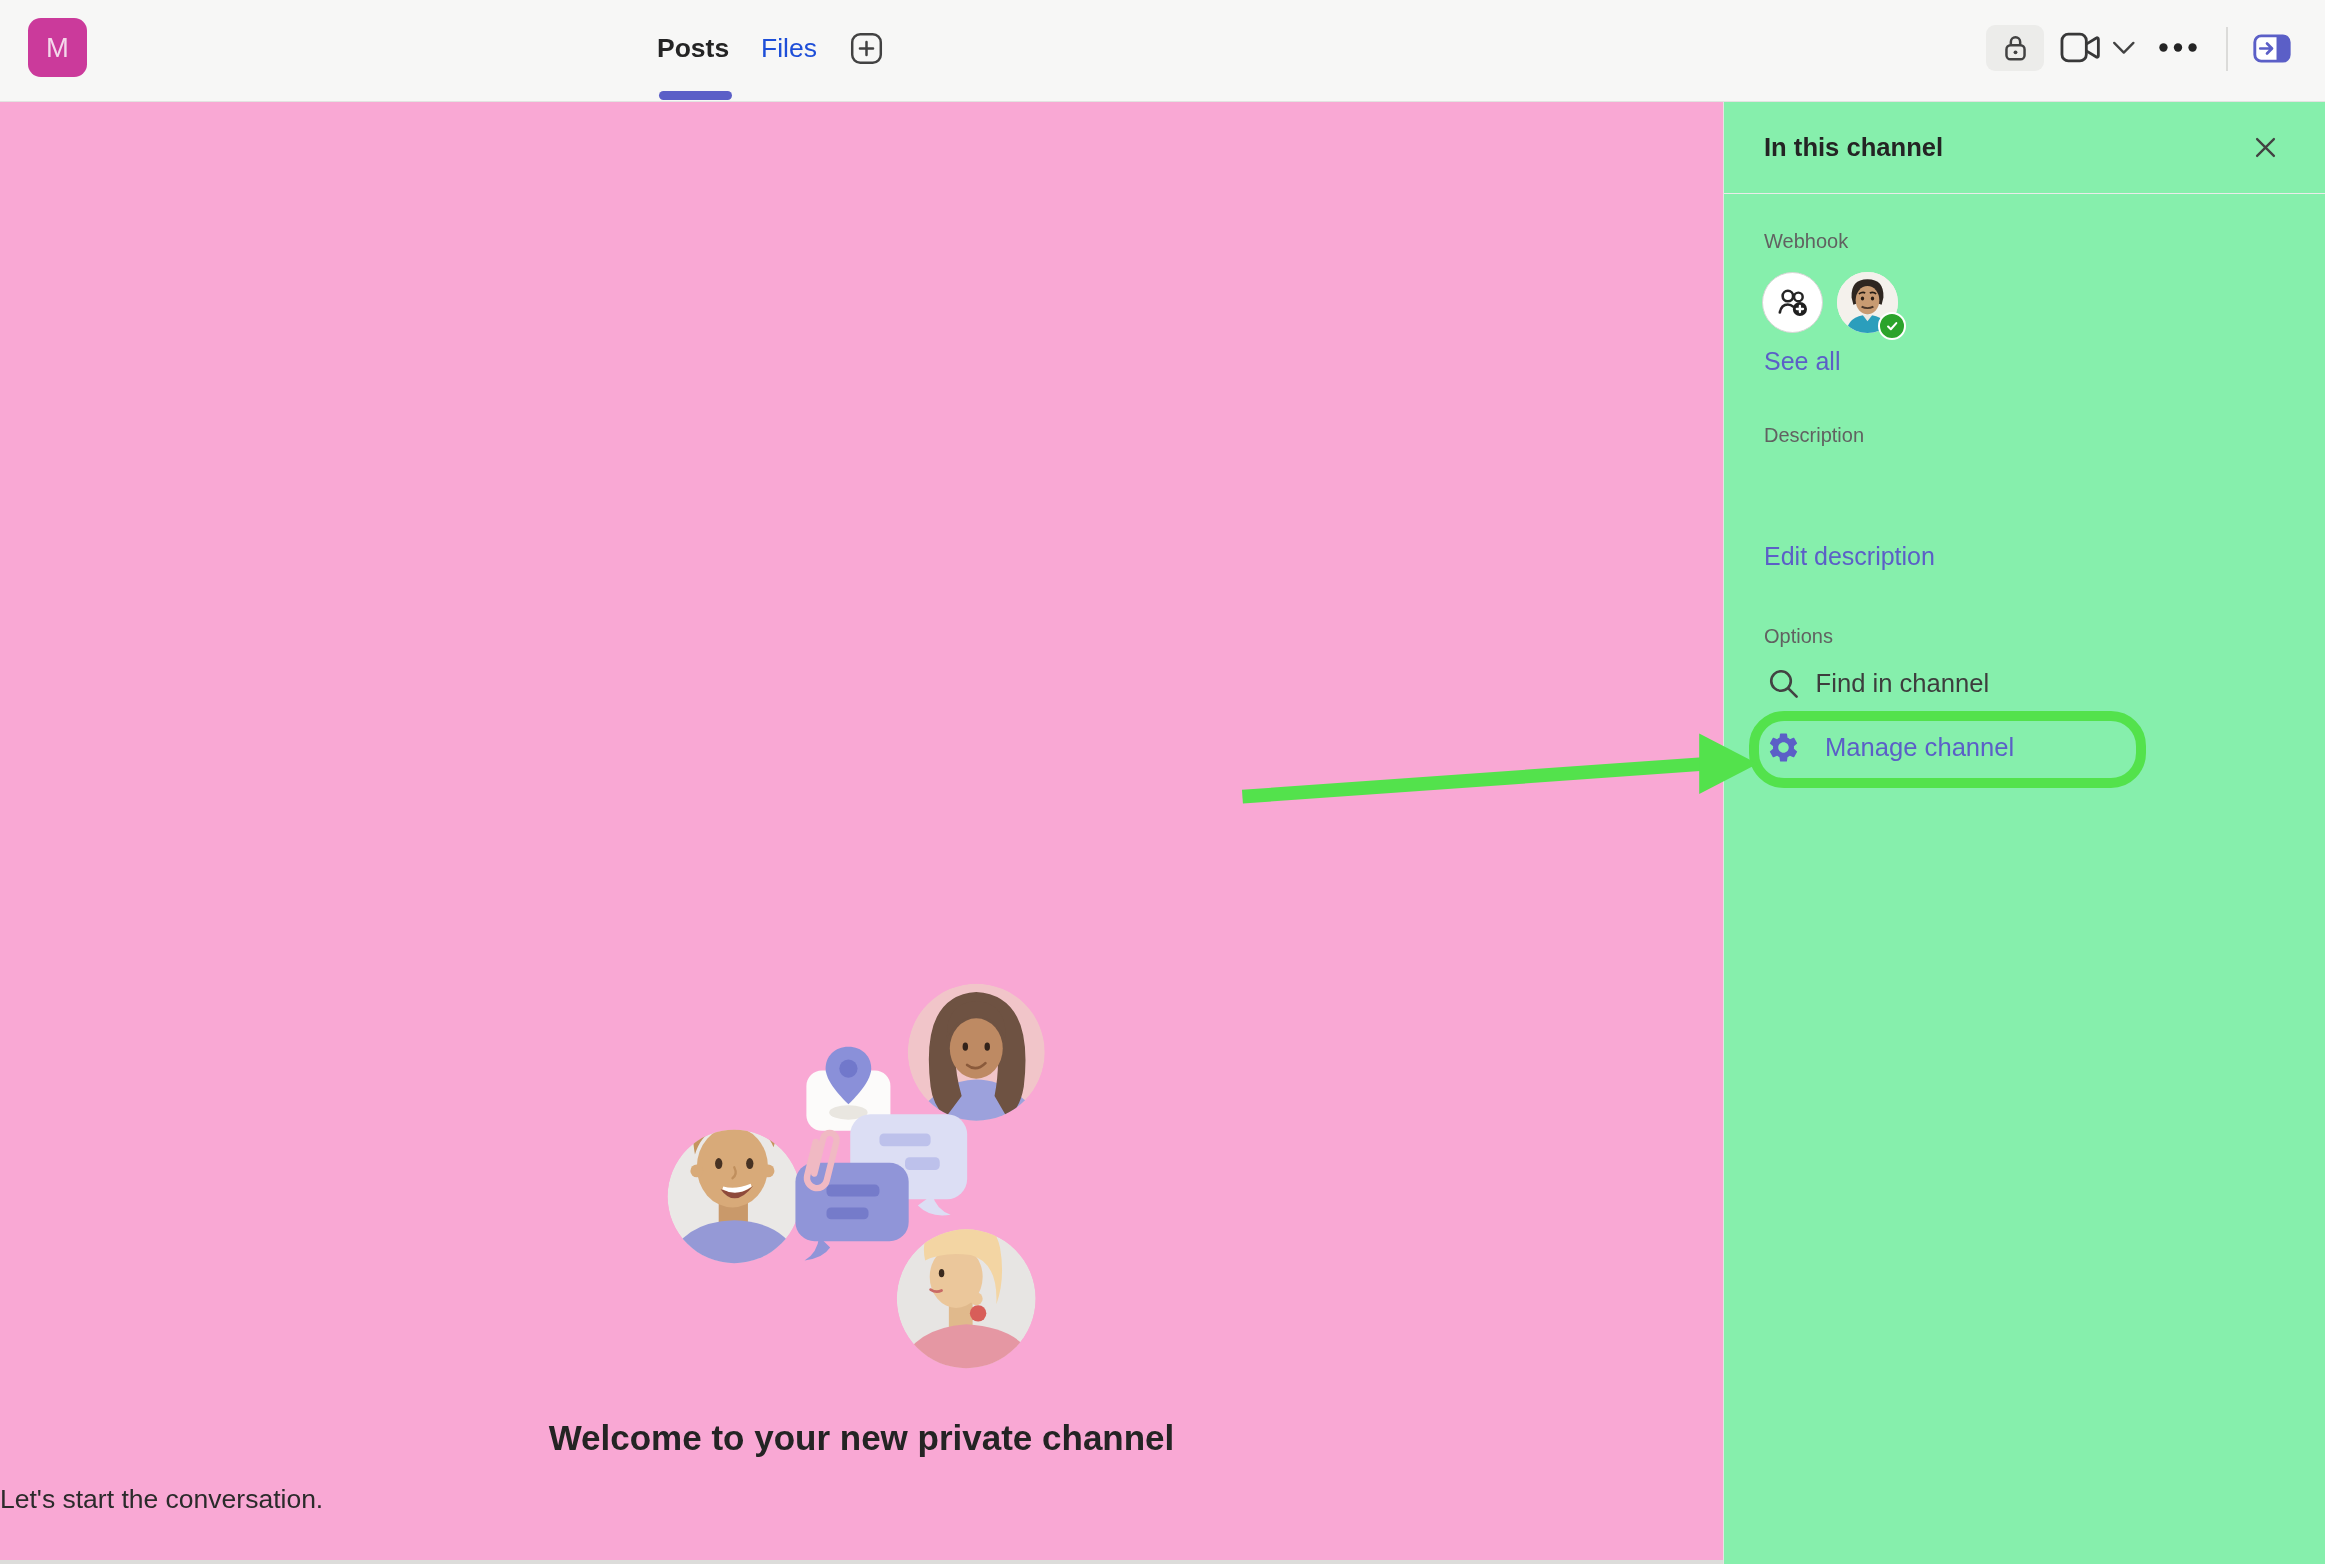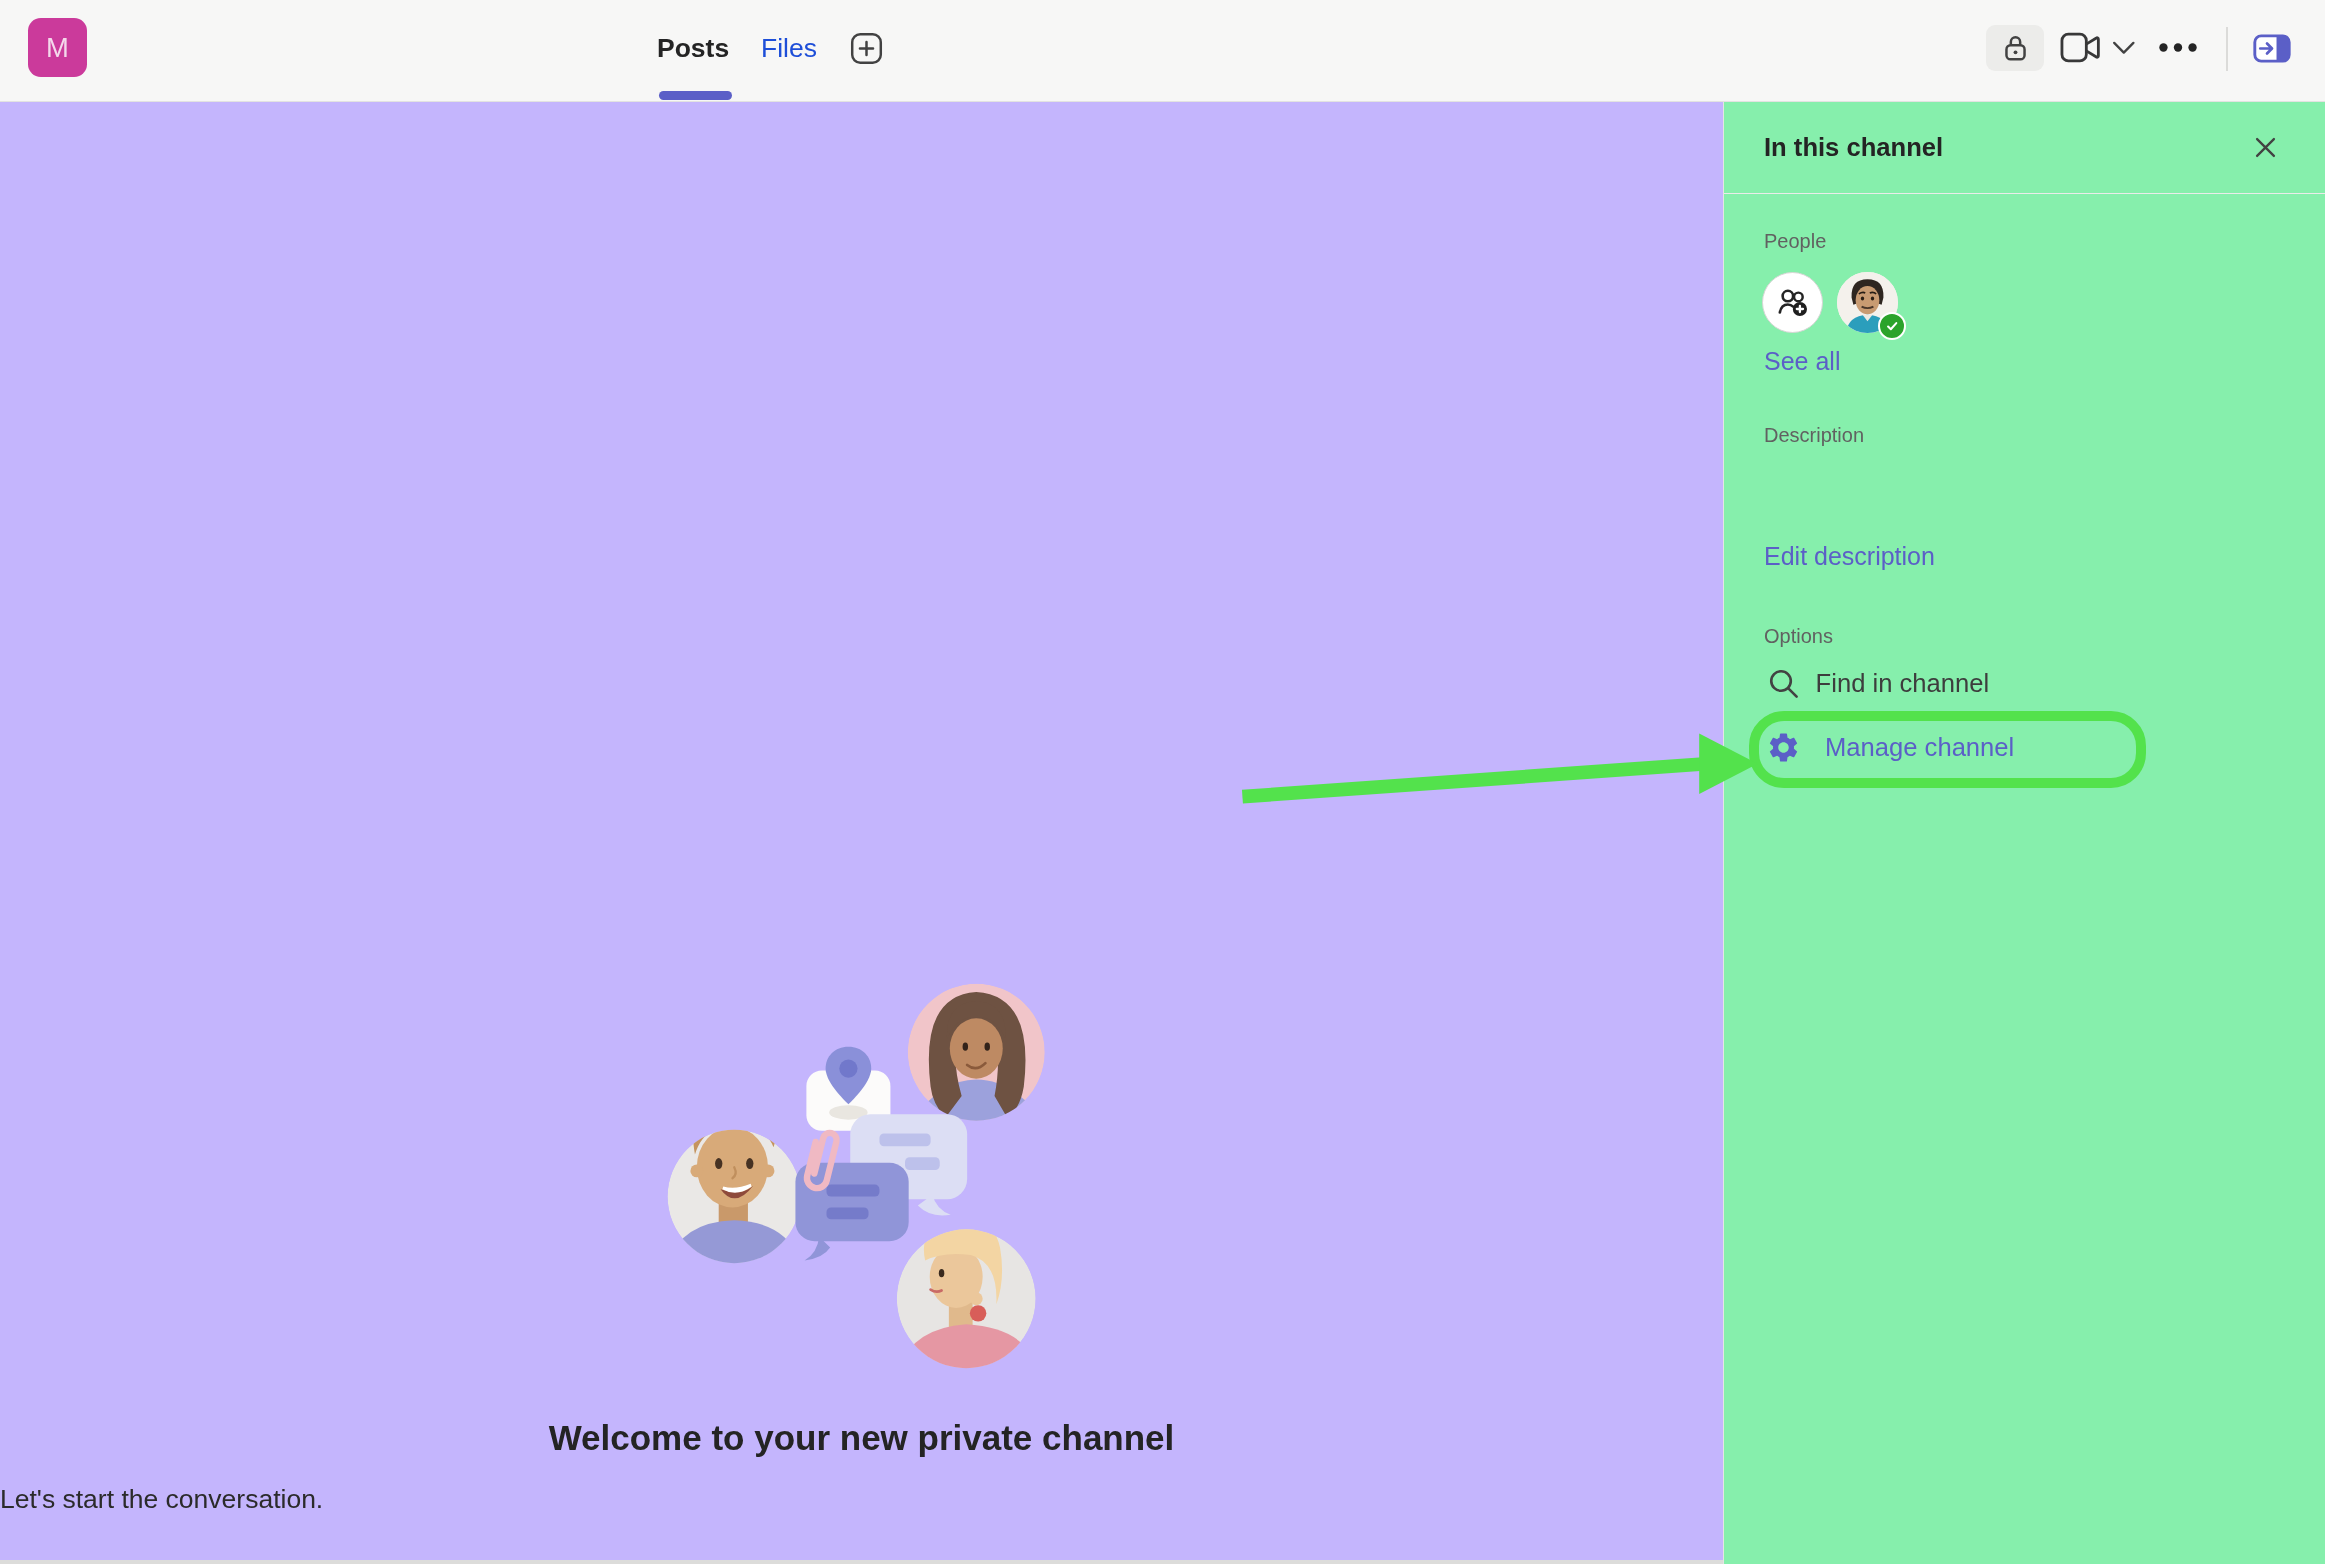--- a/index.html
+++ b/index.html
@@ -20,21 +20,21 @@
   .tab-underline{position:absolute;left:659px;top:91px;width:73px;height:9.1px;border-radius:4.6px;background:#5B5FC7;}
   .add-tab-btn{position:absolute;left:849px;top:31px;width:35px;height:35px;}
   .lock-btn{position:absolute;left:1986px;top:25px;width:58px;height:46px;border-radius:9.1px;
     background:#ECECEA;display:flex;align-items:center;justify-content:center;}
   .meet-btn{position:absolute;left:2060px;top:27.4px;width:97px;height:40px;display:flex;align-items:center;gap:9.1px;}
   .more-btn{position:absolute;left:2158px;top:33px;width:44px;height:29px;display:flex;align-items:center;}
   .toolbar-divider{position:absolute;left:2226px;top:26.5px;width:1.8px;height:44px;background:#DBDBD9;}
   .open-panel-btn{position:absolute;left:2253px;top:34px;width:38px;height:29px;}
 
   
-  .main-area{position:absolute;left:0;top:102px;width:1723px;bottom:0;background:#c4b5fd;}
+  .main-area{position:absolute;left:0;top:102px;width:1723px;bottom:0;background:#f9a8d4;}
   .illustration{position:absolute;left:640px;top:857px;width:457px;height:411px;}
   .welcome-title{position:absolute;left:0;top:1316px;width:100%;text-align:center;
     font-size:35px;font-weight:bold;color:#242424;}
   .welcome-subtitle{position:absolute;left:0;top:1382px;width:100%;text-align:left;
     font-size:26.5px;color:#2B2B2B;}
   .compose-edge{position:absolute;left:0;bottom:0;width:100%;height:3.7px;background:#DCDCDA;}
 
   
   .panel{position:absolute;left:1723px;top:102px;width:602px;bottom:0;background:#86efac;
     border-left:1.8px solid #E5E5E3;box-sizing:border-box;}
@@ -217,21 +217,21 @@
   <div class="panel">
     <div class="panel-header">
       <div class="panel-title">In this channel</div>
       <div class="close-btn">
         <svg viewBox="0 0 24 24" width="31" height="31">
           <path d="M5.5 5.5l13 13M18.5 5.5l-13 13" stroke="#424242" stroke-width="1.8" stroke-linecap="round"></path>
         </svg>
       </div>
     </div>
 
-    <div class="section-label people-label">People</div>
+    <div class="section-label people-label">Webhook</div>
 
     <div class="add-people-btn">
       <svg viewBox="0 0 24 24" width="37" height="37">
         <circle cx="9" cy="7.8" r="3.4" fill="none" stroke="#242424" stroke-width="1.7"></circle>
         <path d="M3.8 18.5c.6-3.4 2.7-5.2 5.2-5.2 1.3 0 2.5.5 3.4 1.4" fill="none" stroke="#242424" stroke-width="1.7" stroke-linecap="round"></path>
         <circle cx="15.8" cy="8.4" r="2.8" fill="none" stroke="#242424" stroke-width="1.6"></circle>
         <circle cx="16.8" cy="16.2" r="4.6" fill="#1F1F1F"></circle>
         <path d="M16.8 14.2v4M14.8 16.2h4" stroke="#FFFFFF" stroke-width="1.5" stroke-linecap="round"></path>
       </svg>
     </div>

